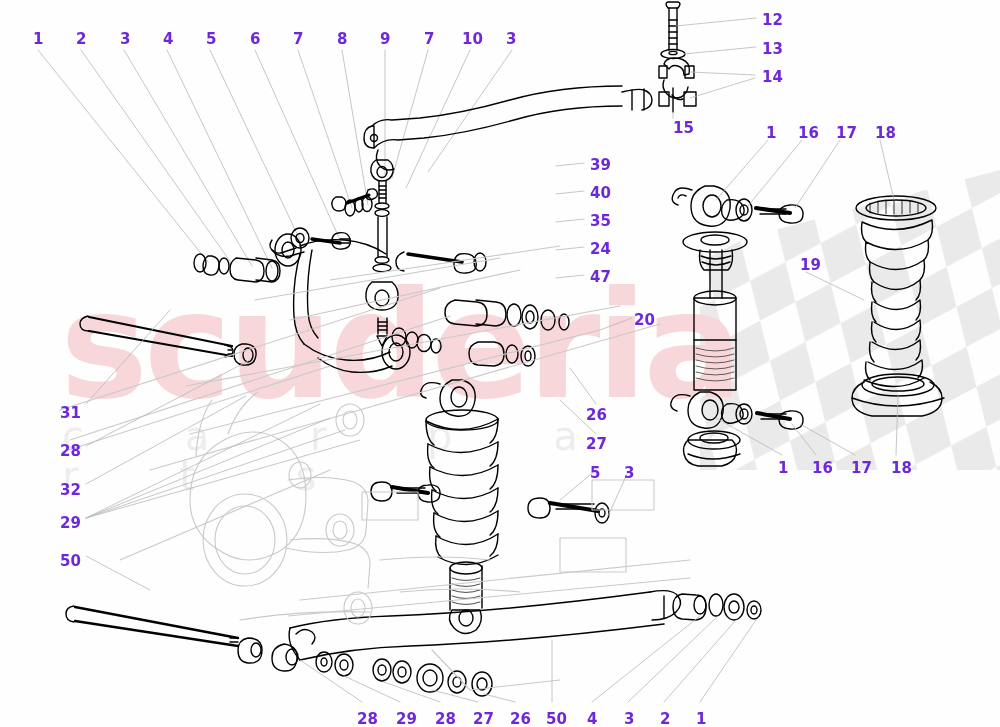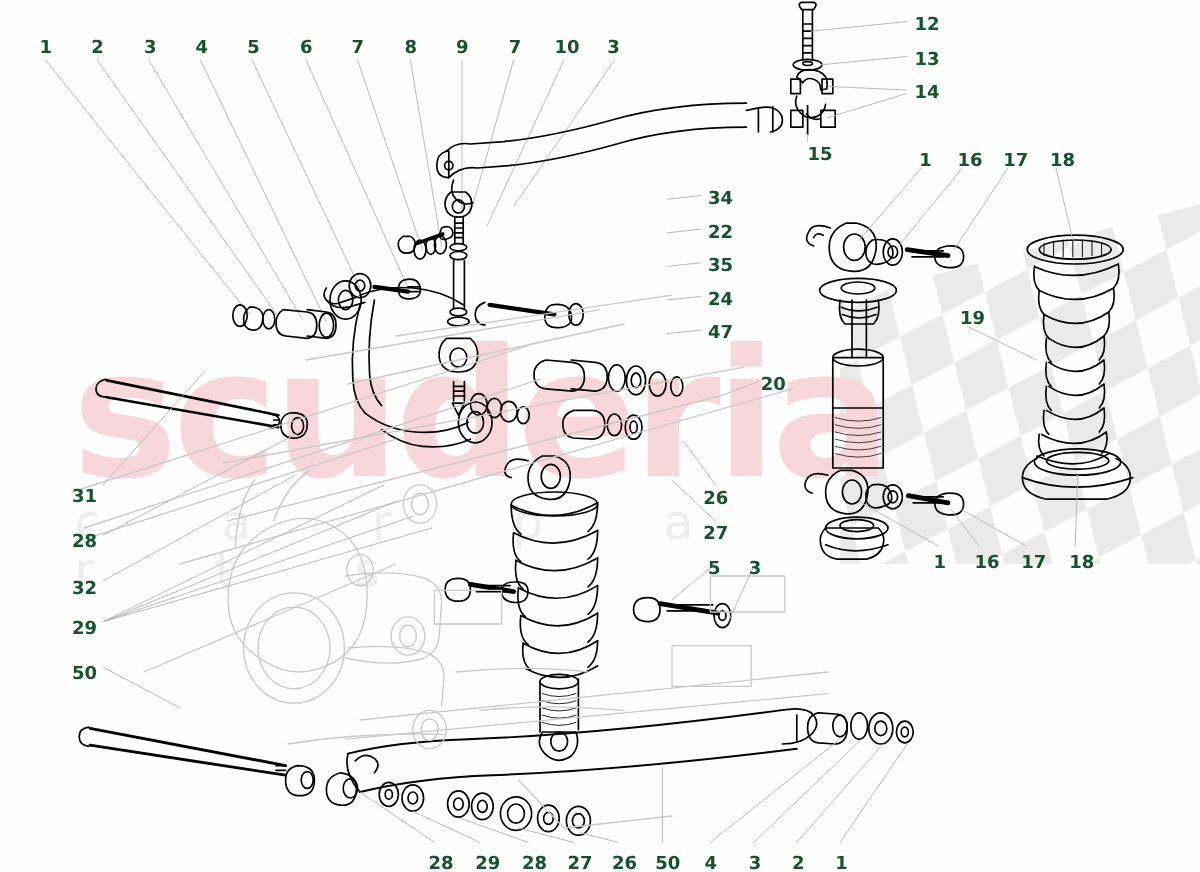--- a/index.html
+++ b/index.html
@@ -12,21 +12,21 @@
     font-size:148px;font-weight:700;letter-spacing:-4px;color:#f7d7da;
     line-height:1;pointer-events:none;user-select:none;font-family:"DejaVu Sans",sans-serif;}
   #wm-carparts{position:absolute;left:62px;top:416px;width:640px;z-index:2;
     font-size:40px;font-weight:400;letter-spacing:44px;color:#ededed;
     line-height:1;pointer-events:none;user-select:none;font-family:"DejaVu Sans",sans-serif;}
 
   
   #art{position:absolute;left:0;top:0;width:1000px;height:727px;z-index:3;pointer-events:none;}
 
   
-  .lbl{position:absolute;z-index:6;font-size:15px;font-weight:700;color:#14532d;
+  .lbl{position:absolute;z-index:6;font-size:15px;font-weight:700;color:#6d28d9;
        font-family:"DejaVu Sans",sans-serif;line-height:1;white-space:nowrap;}
 </style>
 </head>
 <body>
 
 <div id="stage">
 
   <svg id="wm-flag" viewBox="0 0 1000 727">
     <defs>
       <pattern id="chk" width="80" height="80" patternUnits="userSpaceOnUse" patternTransform="rotate(-28) skewX(-14)">
@@ -433,22 +433,22 @@
   <div class="lbl" style="left:798px;top:126px">16</div>
   <div class="lbl" style="left:836px;top:126px">17</div>
   <div class="lbl" style="left:875px;top:126px">18</div>
   <div class="lbl" style="left:800px;top:258px">19</div>
 
   <div class="lbl" style="left:778px;top:461px">1</div>
   <div class="lbl" style="left:812px;top:461px">16</div>
   <div class="lbl" style="left:851px;top:461px">17</div>
   <div class="lbl" style="left:891px;top:461px">18</div>
 
-  <div class="lbl" style="left:590px;top:158px">34</div>
-  <div class="lbl" style="left:590px;top:186px">22</div>
+  <div class="lbl" style="left:590px;top:158px">39</div>
+  <div class="lbl" style="left:590px;top:186px">40</div>
   <div class="lbl" style="left:590px;top:214px">35</div>
   <div class="lbl" style="left:590px;top:242px">24</div>
   <div class="lbl" style="left:590px;top:270px">47</div>
   <div class="lbl" style="left:634px;top:313px">20</div>
   <div class="lbl" style="left:586px;top:408px">26</div>
   <div class="lbl" style="left:586px;top:437px">27</div>
   <div class="lbl" style="left:590px;top:466px">5</div>
   <div class="lbl" style="left:624px;top:466px">3</div>
 
   <div class="lbl" style="left:60px;top:406px">31</div>

